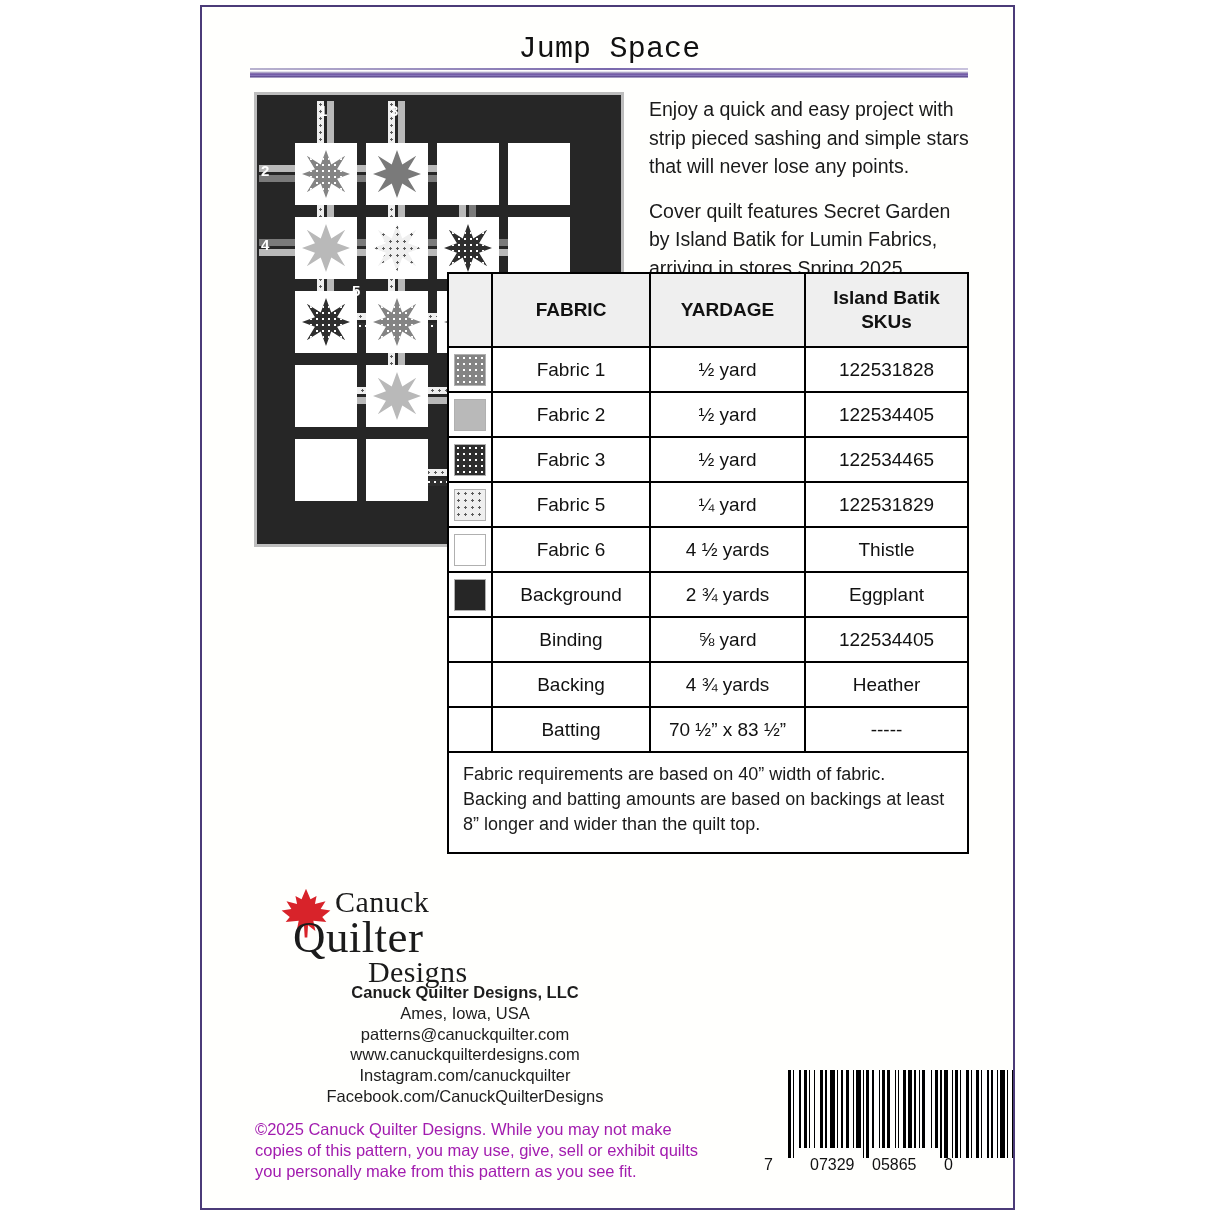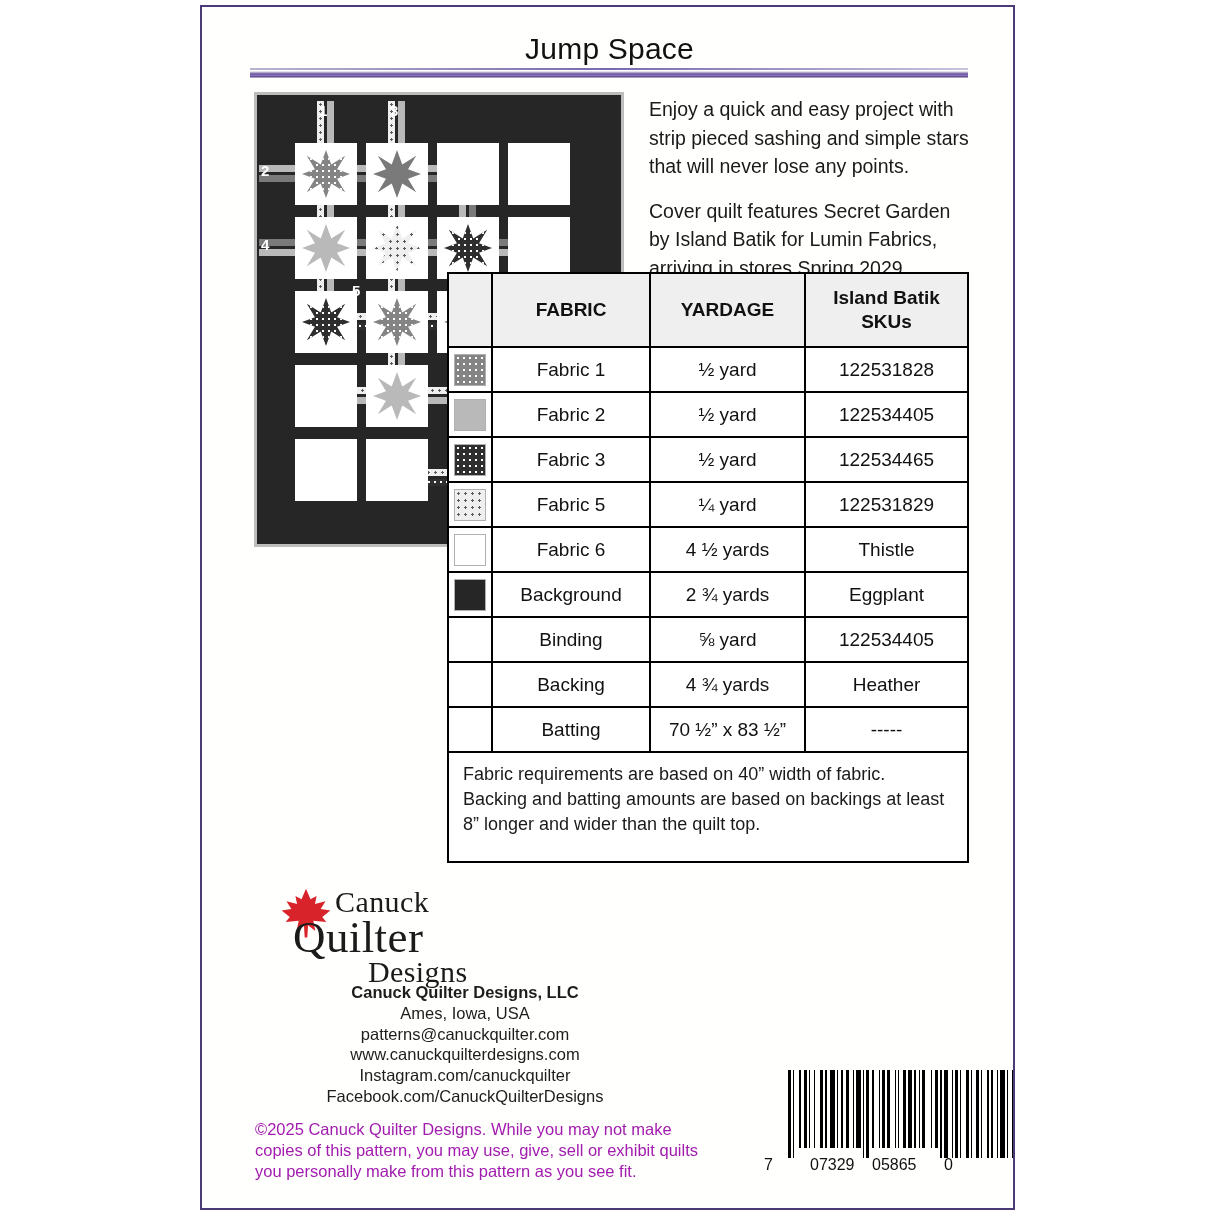--- a/index.html
+++ b/index.html
@@ -16,21 +16,21 @@
   }
   
   .card{
     position:absolute;left:200px;top:5px;width:815px;height:1205px;
     border:2px solid #4b3b78;background:#fffffd;box-sizing:border-box;
   }
 
   
   .title{
     position:absolute;left:0;top:25px;width:815px;text-align:center;
-    font-family:Liberation Sans, sans-serif;font-size:30px;color:#111;letter-spacing:.2px;
+    font-family:Liberation Mono, monospace;font-size:30px;color:#111;letter-spacing:.2px;
   }
   .rule{
     position:absolute;left:48px;top:64px;width:718px;height:7px;
     background:linear-gradient(to bottom,#ffffff 0%,#b9b3cf 18%,#6a4f9e 45%,#8b7bbd 62%,#5d4a8d 82%,#d8d4e6 100%);
   }
   .rule:after{
     content:"";position:absolute;left:0;top:-3px;width:100%;height:2px;
     background:linear-gradient(to right,#b9b3cf,#7a69ad,#c9c3dd);
   }
 
@@ -99,21 +99,21 @@
   .col-yd{width:155px;}
   .col-sku{width:163px;}
   .swcell{padding:0;}
   .sw{
     width:32px;height:32px;margin:0 auto;border:1px solid #b0b0b0;box-sizing:border-box;
   }
   .sw.none{border:none;background:transparent;}
 
   .note{
     border:2px solid #000;border-top:none;background:#fff;
-    padding:9px 14px 24px 14px;font-size:18px;line-height:25px;color:#1a1a1a;
+    padding:9px 14px 15px 14px;font-size:18px;line-height:25px;color:#1a1a1a;
     width:522px;box-sizing:border-box;
   }
 
   
   .logo{
     position:absolute;left:71px;top:850px;width:200px;height:110px;margin-top:24px;
   }
   .logo .leaf{position:absolute;left:6px;top:6px;width:54px;height:52px;}
   .logo .l1{
     position:absolute;left:62px;top:4px;font-family:"Liberation Serif",serif;
@@ -230,21 +230,21 @@
           <div class="qlabel" style="left: 62px; top: 8px;">1</div>
           <div class="qlabel" style="left: 133px; top: 8px;">3</div>
           <div class="qlabel" style="left: 4px; top: 68px;">2</div>
           <div class="qlabel" style="left: 4px; top: 142px;">4</div>
           <div class="qlabel" style="left: 95px; top: 188px;">5</div>
         </div>
     </div>
 
     <div class="intro">
       <p>Enjoy a quick and easy project with strip pieced sashing and simple stars that will never lose any points.</p>
-      <p>Cover quilt features Secret Garden by Island Batik for Lumin Fabrics, arriving in stores Spring 2029.</p>
+      <p>Cover quilt features Secret Garden by Island Batik for Lumin Fabrics, arriving in stores Spring 2025.</p>
     </div>
 
     <div class="table-wrap">
       <table class="fab">
         <colgroup>
           <col class="col-sw">
             <col class="col-fab">
             <col class="col-yd">
             <col class="col-sku">
         </colgroup>

